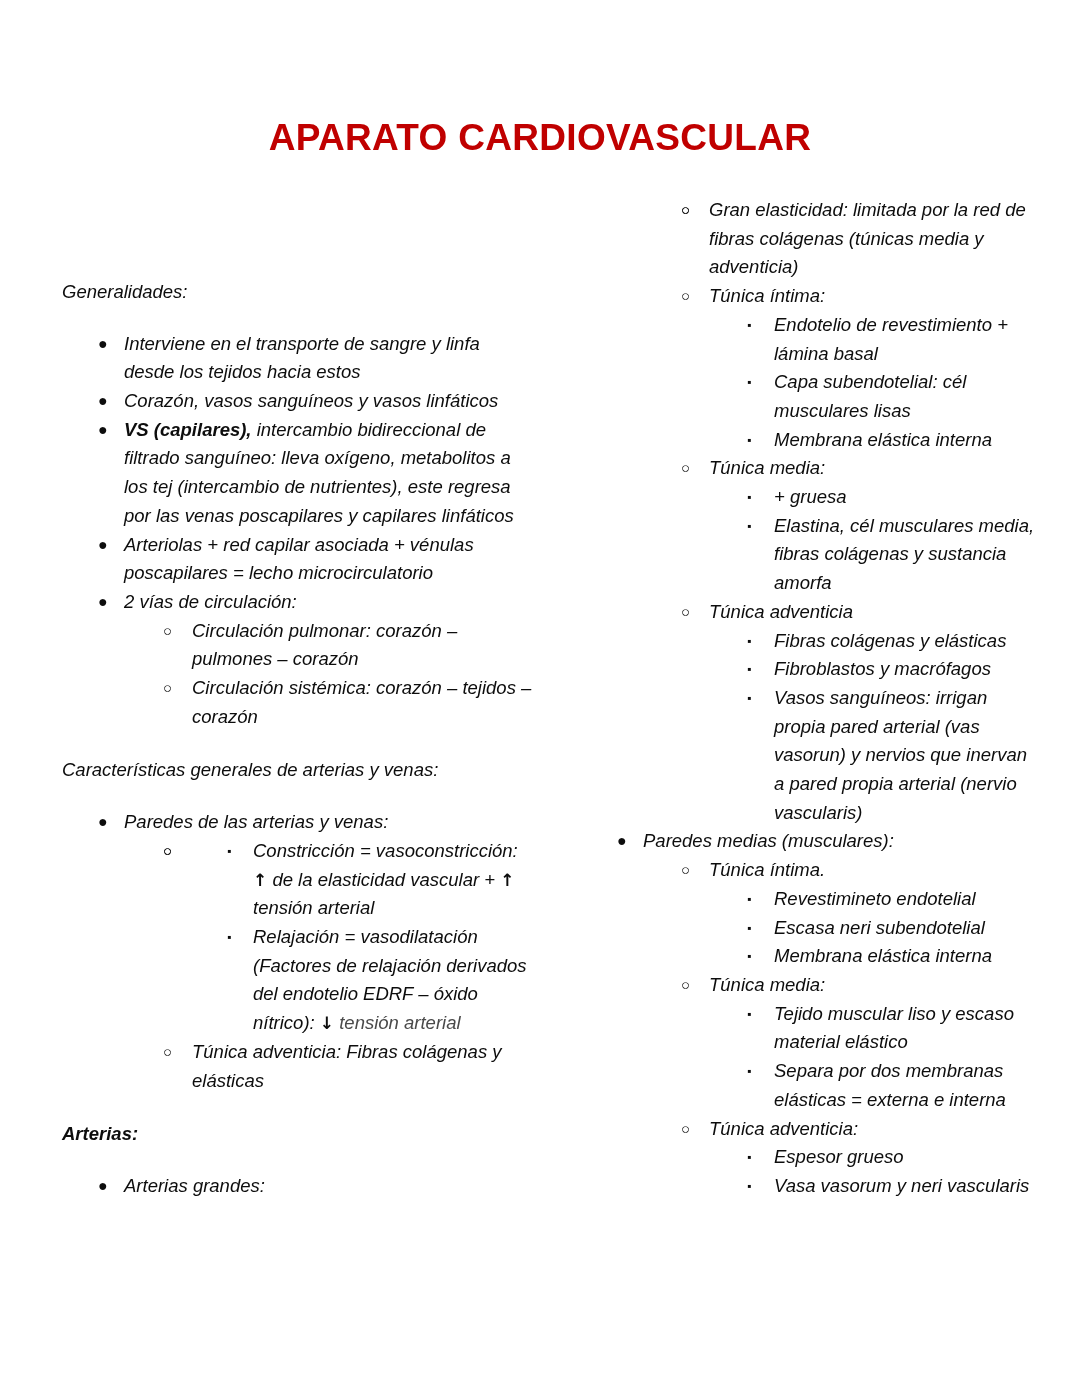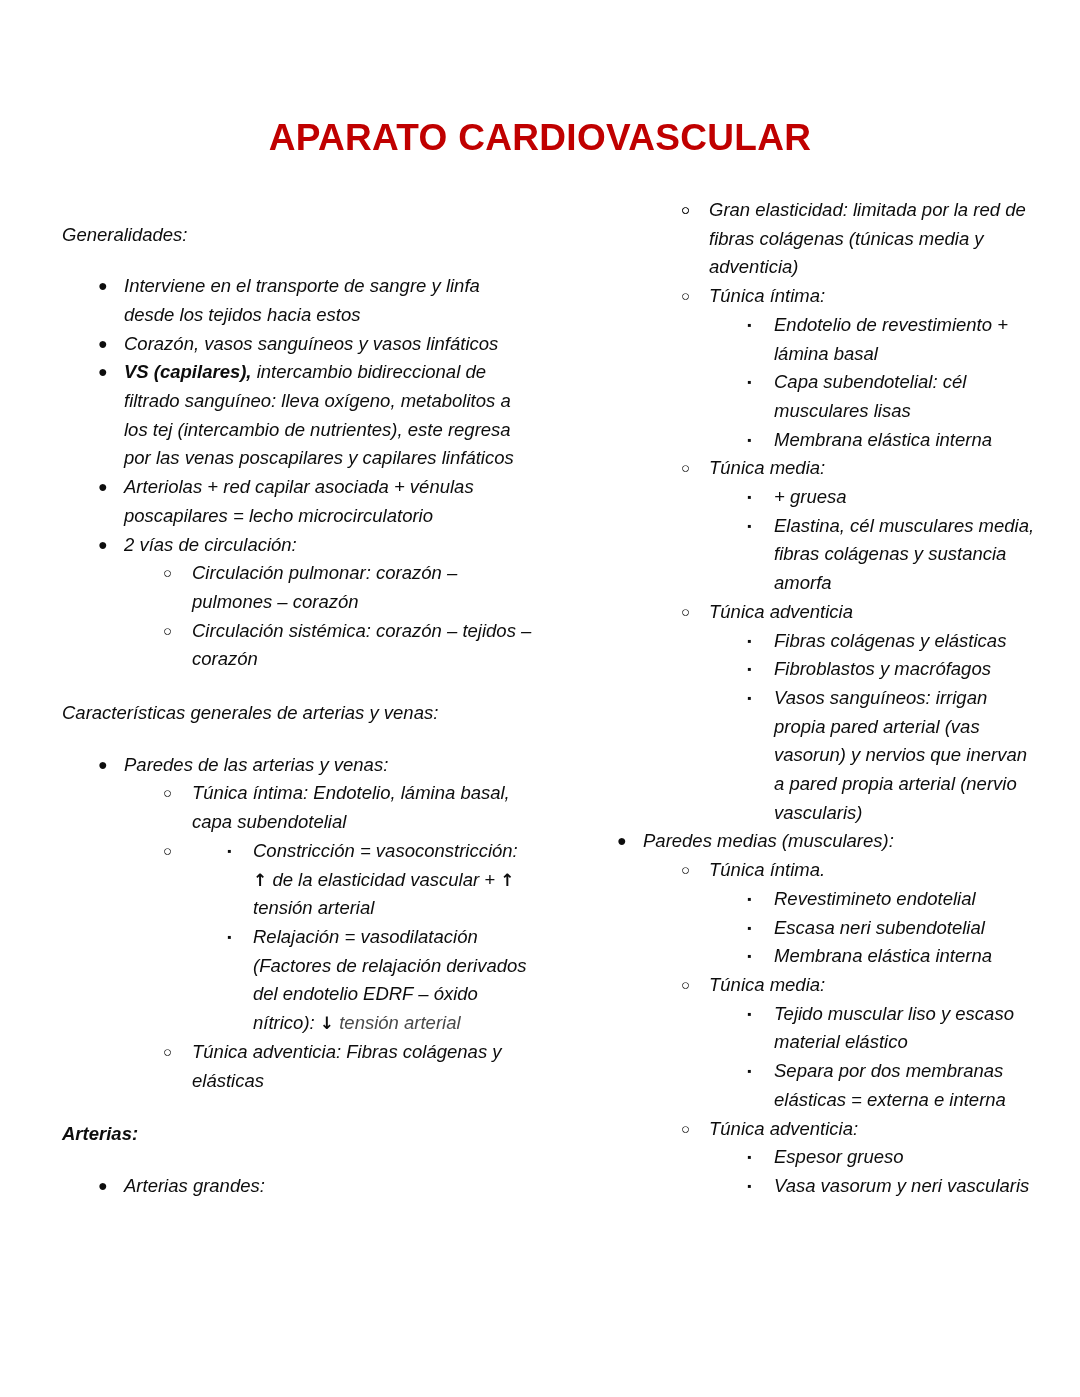--- a/index.html
+++ b/index.html
@@ -181,21 +181,20 @@
 
       <div>
 
         <div class="li lvl1">
           <span class="bullet">●</span>
           <span class="txt">Paredes de las arterias y venas:</span>
         </div>
 
         <div class="li lvl2">
           <span class="bullet">○</span>
-          <span class="txt">Túnica íntima: Endotelio, lámina basal, capa subendotelial</span>
         </div>
 
         <div class="li lvl2">
           <span class="bullet">○</span>
         </div>
 
         <div class="li lvl3">
           <span class="bullet">▪</span>
           <span class="txt"><span>Constricción = vasoconstricción: </span><span class="arrow">↑</span><span> de la elasticidad vascular + </span><span class="arrow">↑</span><span> tensión arterial</span></span>
         </div>

